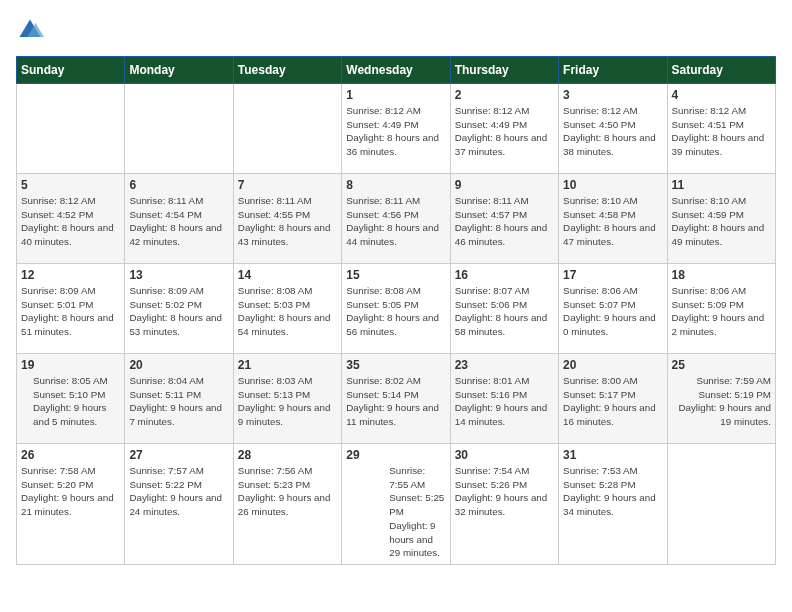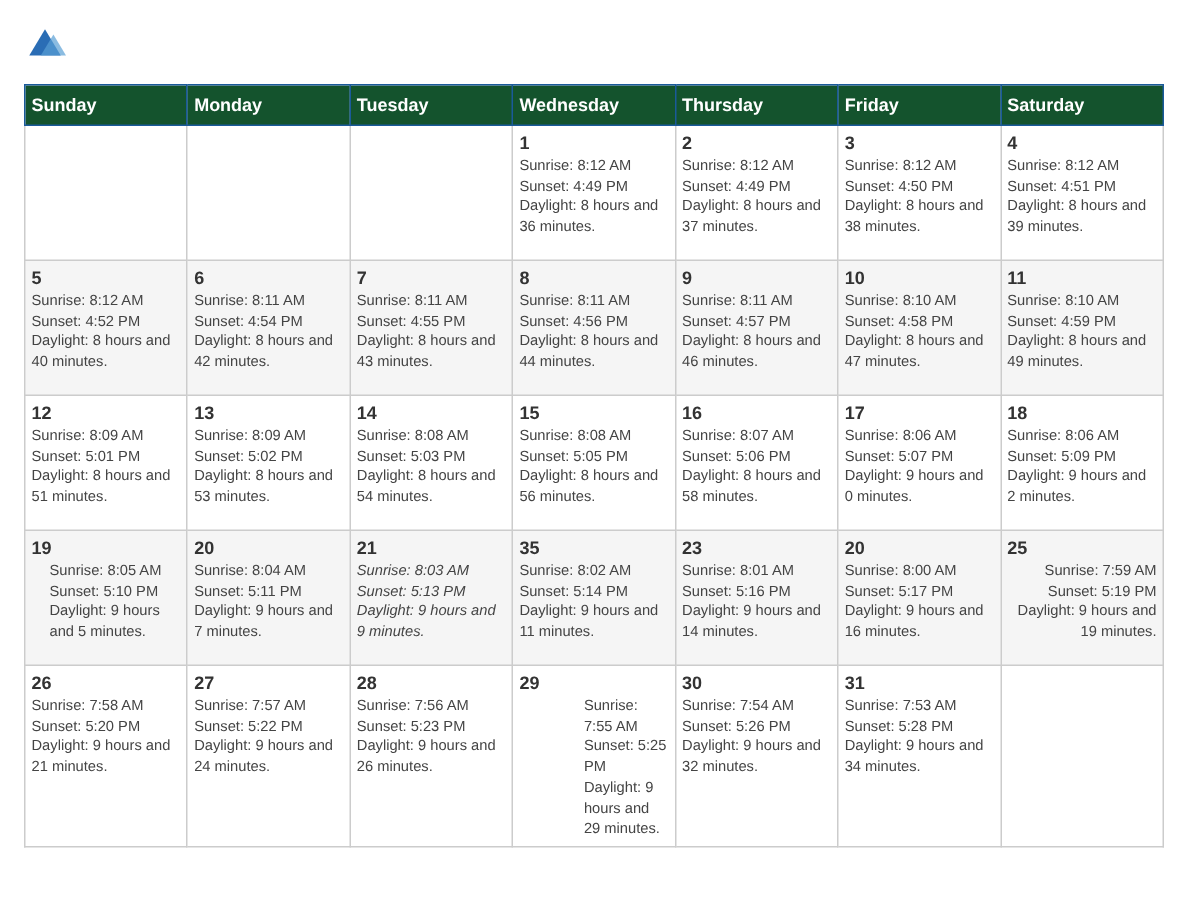--- a/index.html
+++ b/index.html
@@ -254,21 +254,21 @@
 Daylight: 9 hours and 5 minutes.</div>
         </td>
         <td>
           <div class="day-number">20</div>
           <div class="day-info" style="white-space: pre-line;">Sunrise: 8:04 AM
 Sunset: 5:11 PM
 Daylight: 9 hours and 7 minutes.</div>
         </td>
         <td>
           <div class="day-number">21</div>
-          <div class="day-info" style="white-space: pre-line; font-style: italic;">Sunrise: 8:03 AM
+          <div class="day-info" style="white-space: pre-line;">Sunrise: 8:03 AM
 Sunset: 5:13 PM
 Daylight: 9 hours and 9 minutes.</div>
         </td>
         <td>
           <div class="day-number">35</div>
           <div class="day-info" style="white-space: pre-line;">Sunrise: 8:02 AM
 Sunset: 5:14 PM
 Daylight: 9 hours and 11 minutes.</div>
         </td>
         <td>

